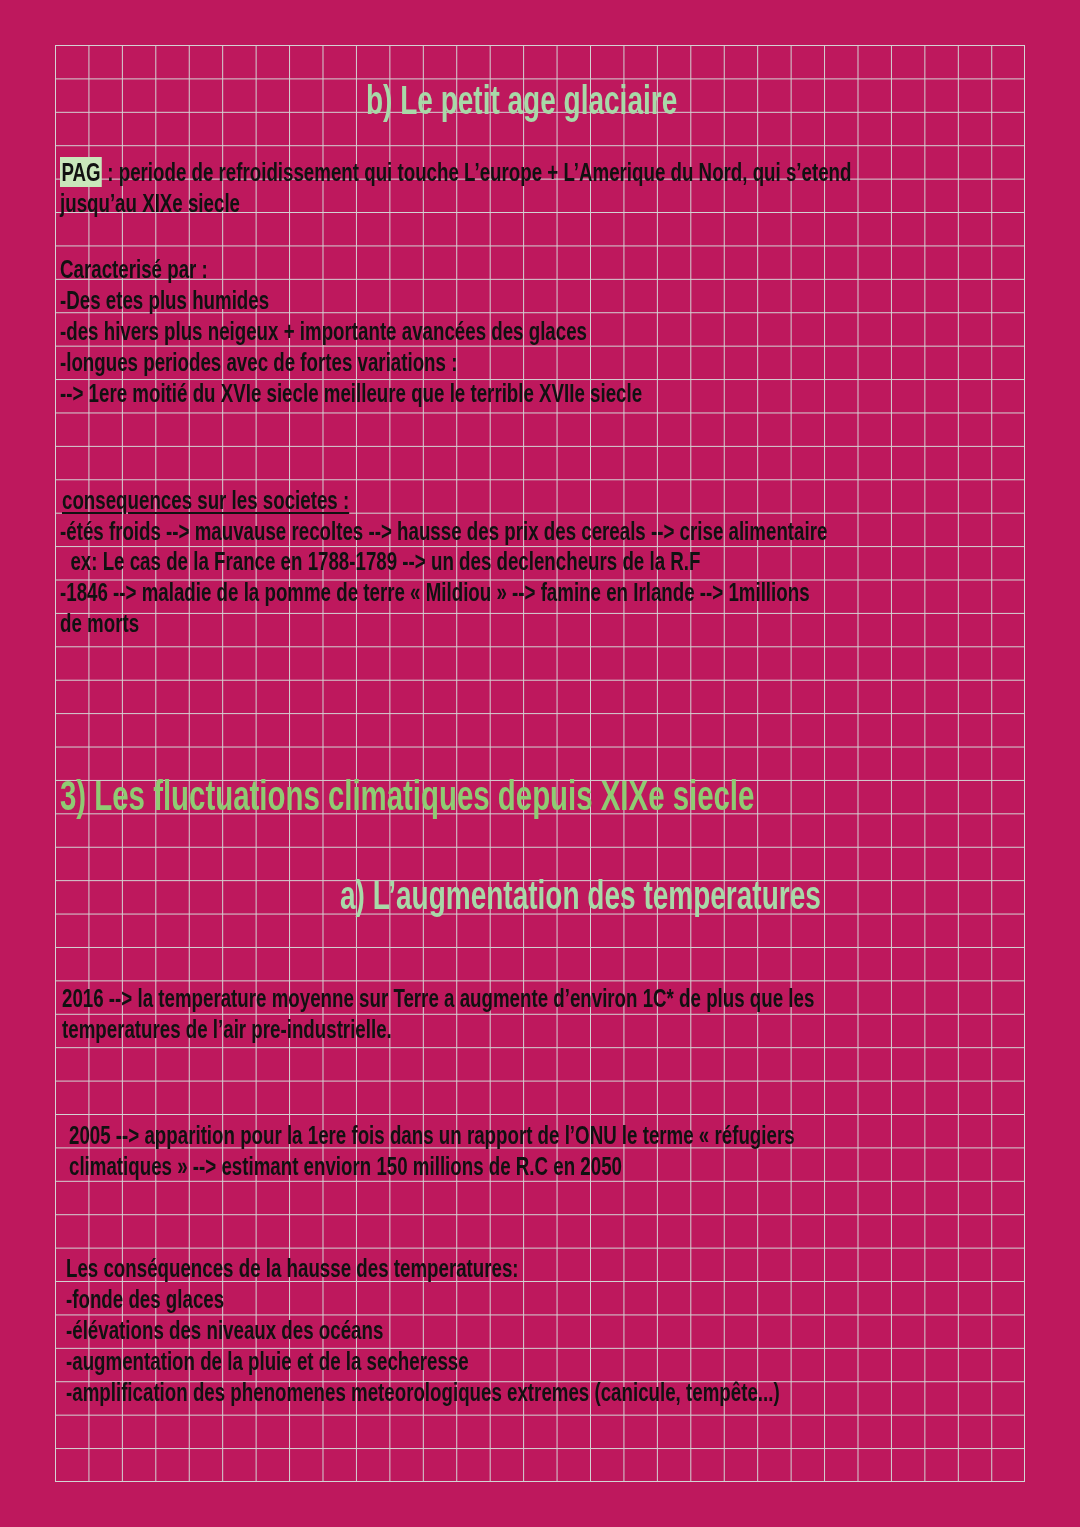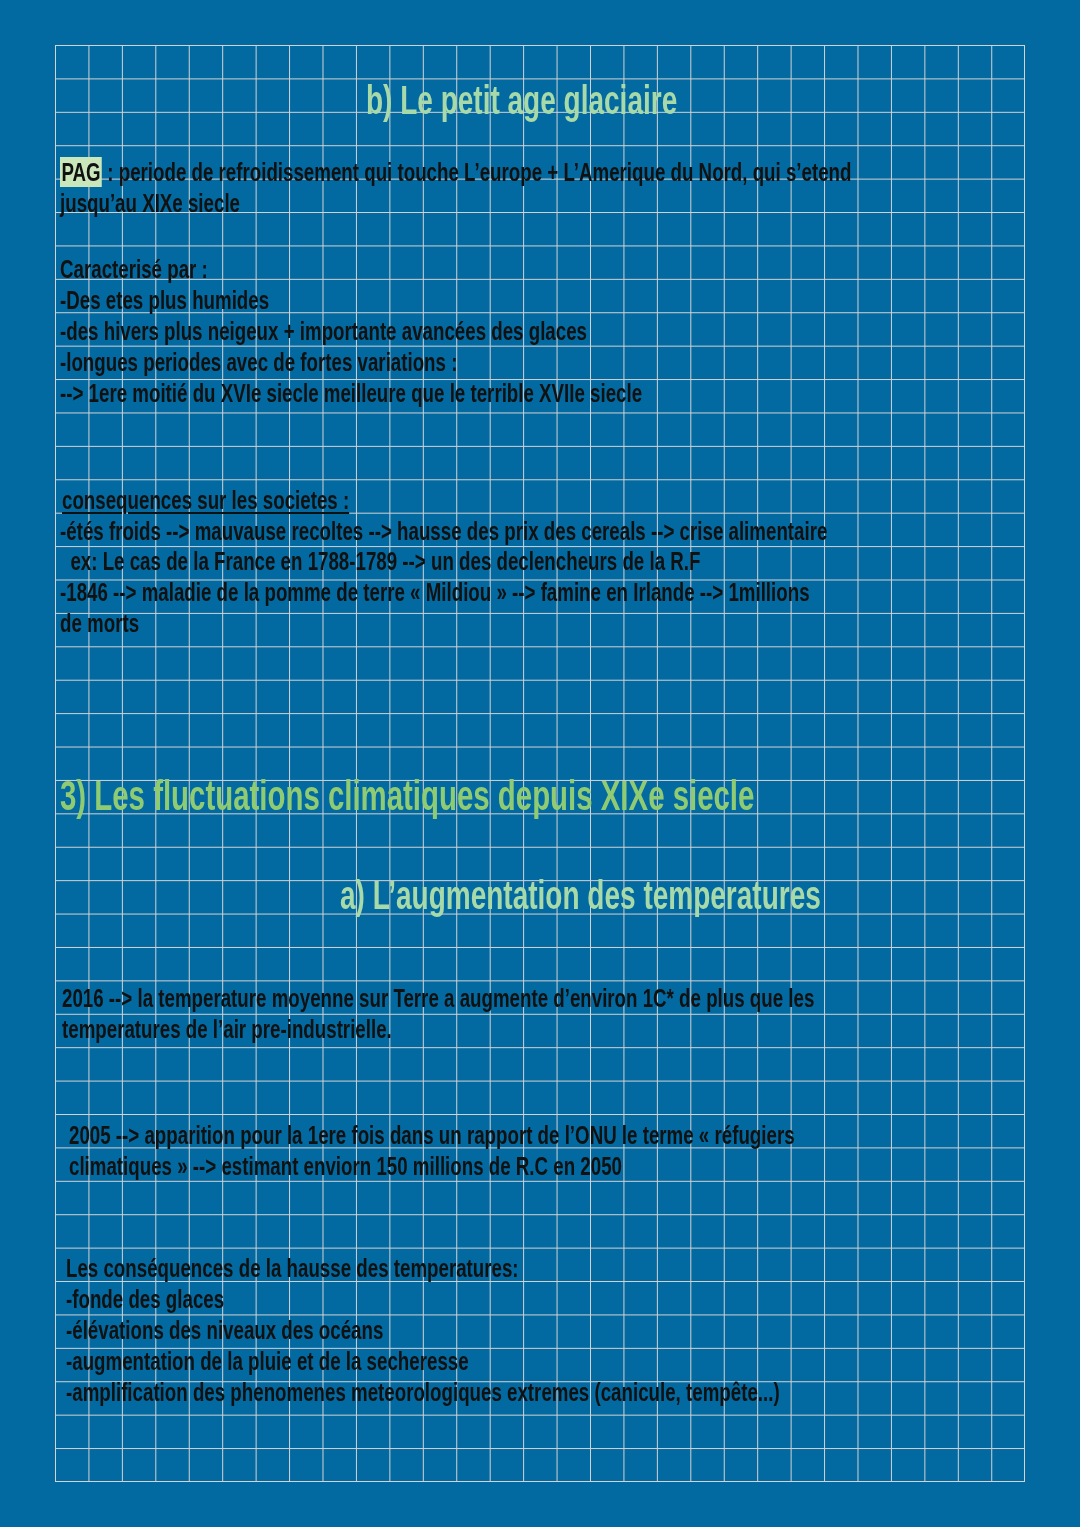--- a/index.html
+++ b/index.html
@@ -1,18 +1,18 @@
 <!DOCTYPE html>
 <html><head>
 <meta charset="utf-8">
 <style>
   html, body { margin:0; padding:0; background:#ffffff; }
   body { width:1080px; height:1527px; position:relative; overflow:hidden; }
   .page {
-    position:absolute; left:0; top:0; width:1080px; height:1527px; background:#0369a1;
+    position:absolute; left:0; top:0; width:1080px; height:1527px; background:#be185d;
   }
   .grid {
     position:absolute; left:55px; top:45px; width:970px; height:1437px;
     background-image:
       linear-gradient(to right, #d4d4d4 1px, transparent 1px),
       linear-gradient(to bottom, #d4d4d4 1px, transparent 1px);
     background-size: 33.45px 33.42px;
     border-right:1px solid #d4d4d4; border-bottom:1px solid #d4d4d4;
     box-sizing:border-box;
   }

